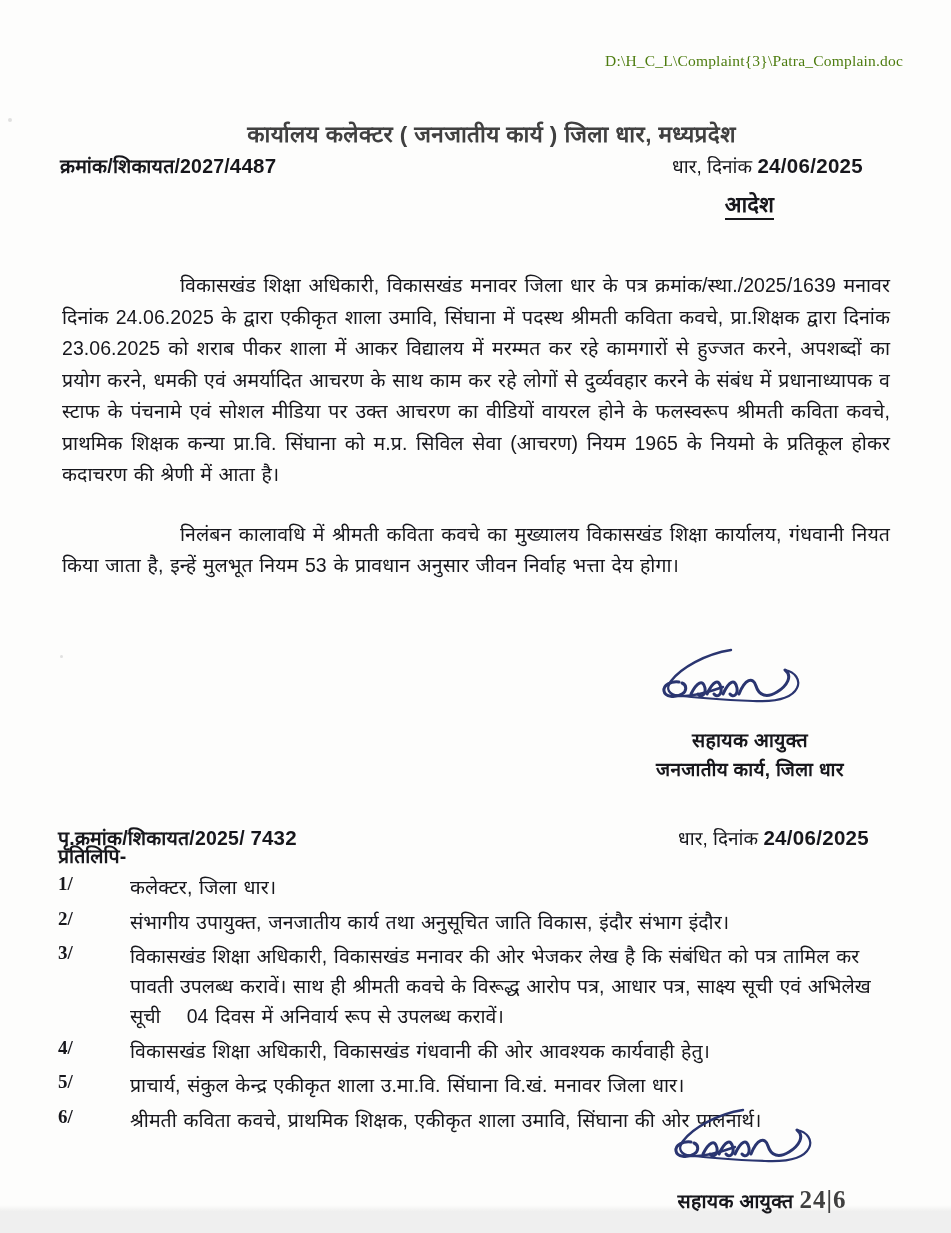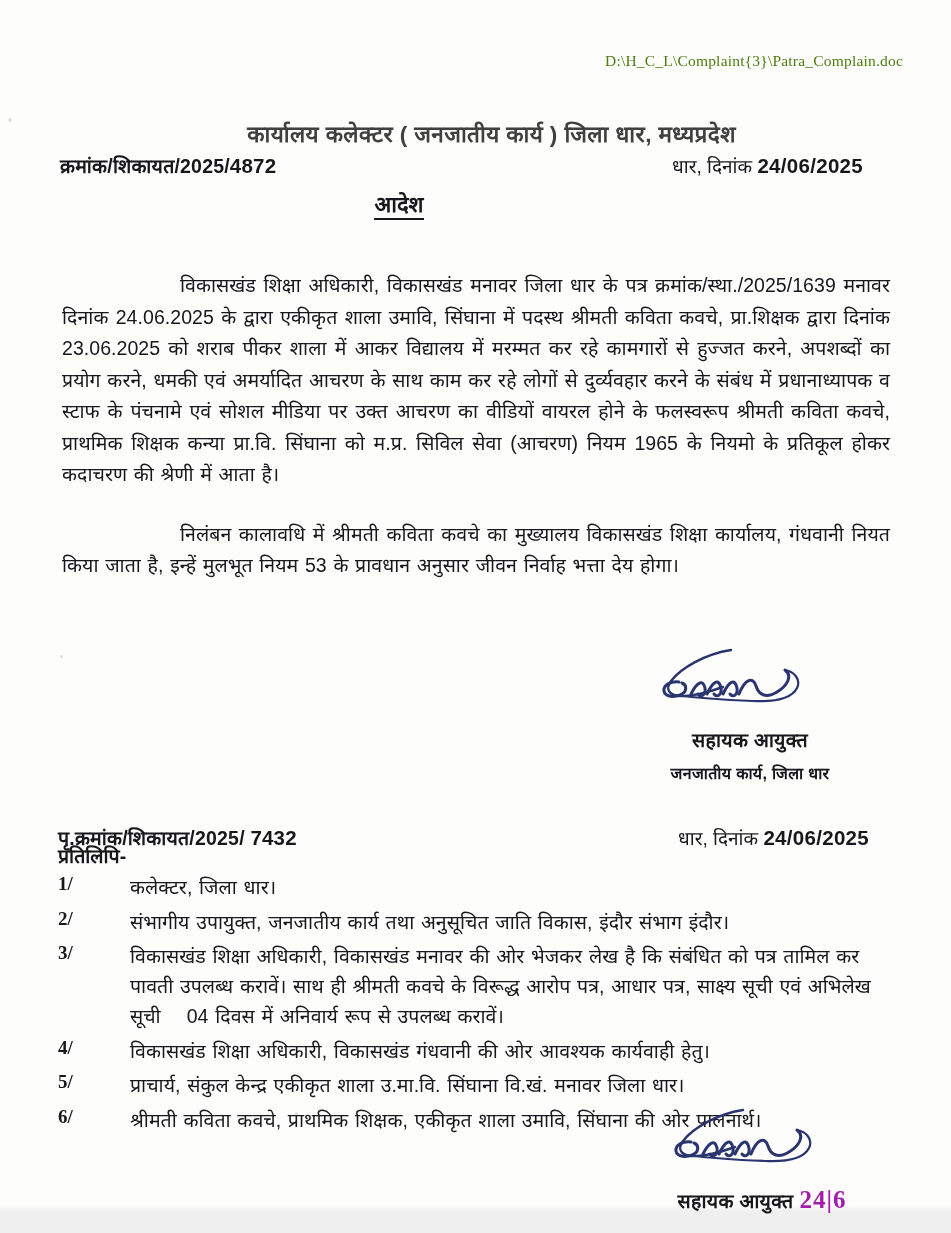--- a/index.html
+++ b/index.html
@@ -91,23 +91,23 @@
   .ref-place .num {
     font-weight: 700;
     font-size: 20.5px;
     letter-spacing: 0.3px;
   }
 
   
   .order-heading {
     position: absolute;
     top: 188px;
-    left: 12px;
+    left: 0;
     width: 774px;
-    text-align: center;
+    text-align: right;
   }
   .order-heading span {
     font-size: 22px;
     font-weight: 600;
     border-bottom: 2px solid #17171c;
     padding-bottom: 1px;
   }
 
   
   .body-block {
@@ -147,29 +147,29 @@
 
   .sig-line1 {
     font-size: 19.5px;
     font-weight: 600;
     letter-spacing: 0.3px;
     position: relative;
     z-index: 1;
     margin-top: 28px;
   }
   .sig-line2 {
-    font-size: 16px;
+    font-size: 19px;
     font-weight: 600;
     letter-spacing: 0.3px;
-    margin-top: 9px;
+    margin-top: 3px;
   }
   .sig-handdate {
     font-family: "Liberation Serif", serif;
     font-size: 25px;
-    color: #a21caf;
+    color: #404040;
     font-weight: 600;
     margin-left: 6px;
     letter-spacing: 1px;
     text-align: right;
   }
 
   
   .refrow2 {
     position: absolute;
     top: 824px;
@@ -237,21 +237,21 @@
   <div class="speck" style="left:182px; top:288px; width:3px; height:3px;"></div>
   <div class="speck" style="left:60px;  top:655px; width:3px; height:3px;"></div>
   <div class="speck" style="left:295px; top:1112px; width:3px; height:3px;"></div>
   <div class="speck" style="left:8px;   top:118px; width:4px; height:4px;"></div>
 
   <div class="filepath">D:\H_C_L\Complaint{3}\Patra_Complain.doc</div>
 
   <div class="office-title">कार्यालय कलेक्टर ( जनजातीय कार्य ) जिला धार, मध्यप्रदेश</div>
 
   <div class="refrow">
-    <div class="ref-no"><span>क्रमांक/शिकायत/2025/</span><span class="num">4872</span></div>
+    <div class="ref-no"><span>क्रमांक/शिकायत/2027/</span><span class="num">4487</span></div>
     <div class="ref-place"><span>धार, दिनांक </span><span class="num">24/06/2025</span></div>
   </div>
 
   <div class="order-heading">
     <span>आदेश</span>
   </div>
 
   <div class="body-block">
     <p class="para p1">विकासखंड शिक्षा अधिकारी, विकासखंड मनावर जिला धार के पत्र क्रमांक/स्था./2025/1639 मनावर दिनांक 24.06.2025 के द्वारा एकीकृत शाला उमावि, सिंघाना में पदस्थ श्रीमती कविता कवचे, प्रा.शिक्षक द्वारा दिनांक 23.06.2025 को शराब पीकर शाला में आकर विद्यालय में मरम्मत कर रहे कामगारों से हुज्जत करने, अपशब्दों का प्रयोग करने, धमकी एवं अमर्यादित आचरण के साथ काम कर रहे लोगों से दुर्व्यवहार करने के संबंध में प्रधानाध्यापक व स्टाफ के पंचनामे एवं सोशल मीडिया पर उक्त आचरण का वीडियों वायरल होने के फलस्वरूप श्रीमती कविता कवचे, प्राथमिक शिक्षक कन्या प्रा.वि. सिंघाना को म.प्र. सिविल सेवा (आचरण) नियम 1965 के नियमो के प्रतिकूल होकर कदाचरण की श्रेणी में आता है।</p>
     <p class="para p3">निलंबन कालावधि में श्रीमती कविता कवचे का मुख्यालय विकासखंड शिक्षा कार्यालय, गंधवानी नियत किया जाता है, इन्हें मुलभूत नियम 53 के प्रावधान अनुसार जीवन निर्वाह भत्ता देय होगा।</p>

